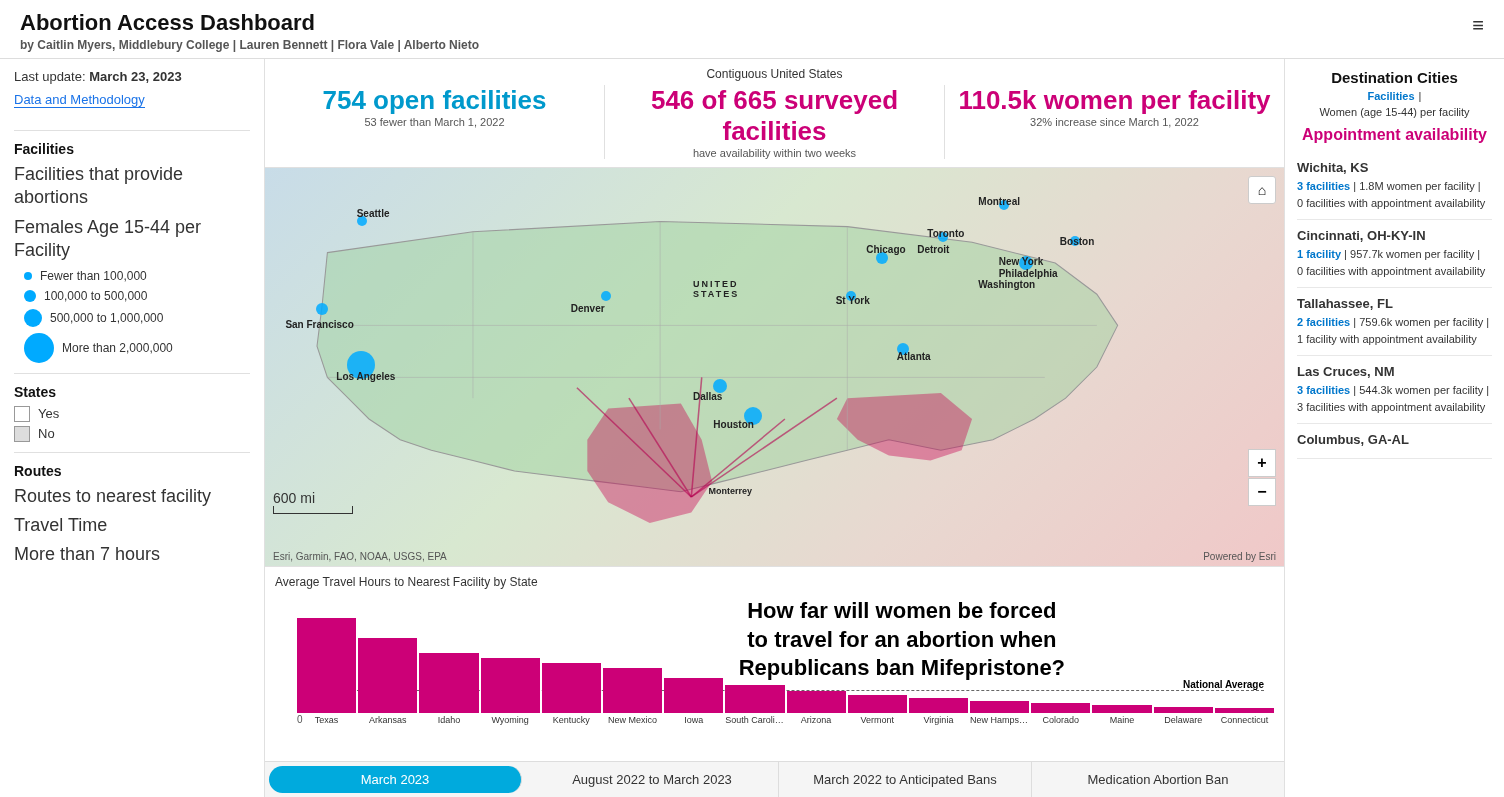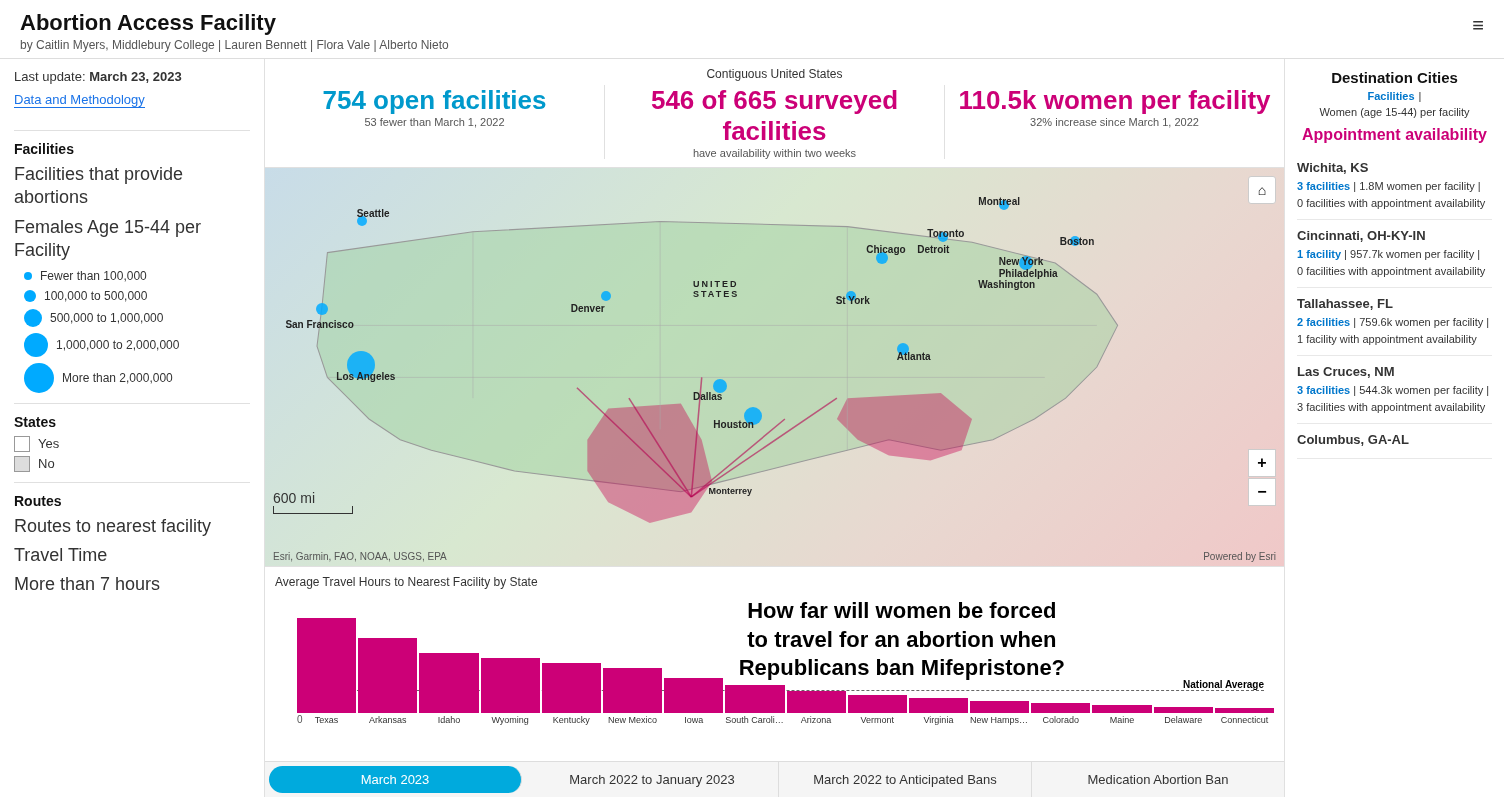--- a/index.html
+++ b/index.html
@@ -3,21 +3,21 @@
   <meta charset="utf-8">
   <style>
     * { box-sizing: border-box; margin: 0; padding: 0; }
     body { font-family: Arial, sans-serif; background: #f5f5f5; width: 1504px; height: 797px; overflow: hidden; }
 
     .app-container { display: flex; flex-direction: column; height: 797px; width: 1504px; background: #fff; }
 
     
     .header { padding: 10px 20px 6px; border-bottom: 1px solid #ddd; display: flex; align-items: flex-start; justify-content: space-between; }
     .header-title { font-size: 22px; font-weight: bold; color: #111; }
-    .header-subtitle { font-size: 12px; color: #555; margin-top: 2px; }
+    .header-subtitle { font-size: 12px; color: #555; margin-top: 2px; font-weight: bold; }
     .menu-icon { font-size: 20px; color: #333; cursor: pointer; margin-top: 4px; }
 
     
     .main-row { display: flex; flex: 1; overflow: hidden; }
 
     
     .sidebar { width: 265px; background: #fff; border-right: 1px solid #e0e0e0; padding: 10px 14px; overflow-y: auto; flex-shrink: 0; }
     .sidebar-update { font-size: 13px; color: #333; margin-bottom: 6px; }
     .sidebar-update strong { font-weight: bold; }
     .sidebar-link { color: #1a73e8; font-size: 13px; text-decoration: none; border-bottom: 1px solid #1a73e8; display: inline-block; margin-bottom: 12px; }
@@ -106,21 +106,21 @@
     
     .map-lines-overlay { position: absolute; top: 0; left: 0; width: 100%; height: 100%; pointer-events: none; }
   </style>
 </head>
 <body>
 
 <div class="app-container">
 
   <div class="header">
     <div>
-      <div class="header-title">Abortion Access Facility</div>
+      <div class="header-title">Abortion Access Dashboard</div>
       <div class="header-subtitle">by Caitlin Myers, Middlebury College | Lauren Bennett | Flora Vale | Alberto Nieto</div>
     </div>
     <div class="menu-icon">≡</div>
   </div>
 
   <div class="main-row">
 
     <div class="sidebar">
       <div class="sidebar-update">
         Last update: <strong>March 23, 2023</strong>
@@ -138,24 +138,20 @@
           <div class="legend-dot dot-xs"></div>
           <span>Fewer than 100,000</span>
         </div>
         <div class="legend-row">
           <div class="legend-dot dot-sm"></div>
           <span>100,000 to 500,000</span>
         </div>
         <div class="legend-row">
           <div class="legend-dot dot-md"></div>
           <span>500,000 to 1,000,000</span>
-        </div>
-        <div class="legend-row">
-          <div class="legend-dot dot-lg"></div>
-          <span>1,000,000 to 2,000,000</span>
         </div>
         <div class="legend-row">
           <div class="legend-dot dot-xl"></div>
           <span>More than 2,000,000</span>
         </div>
       </div>
 
       <div class="divider"></div>
 
       <div class="sidebar-section-title">States</div>
@@ -313,21 +309,21 @@
               <div class="chart-x-label">Colorado</div>
               <div class="chart-x-label">Maine</div>
               <div class="chart-x-label">Delaware</div>
               <div class="chart-x-label">Connecticut</div>
             </div>
         </div>
       </div>
 
       <div class="bottom-tabs">
         <div class="bottom-tab active">March 2023</div>
-        <div class="bottom-tab">March 2022 to January 2023</div>
+        <div class="bottom-tab">August 2022 to March 2023</div>
         <div class="bottom-tab">March 2022 to Anticipated Bans</div>
         <div class="bottom-tab">Medication Abortion Ban</div>
       </div>
 
     </div>
 
     <div class="right-sidebar">
       <div class="right-title">Destination Cities</div>
       <div class="right-tabs">
         <span class="right-tab-blue">Facilities</span>

